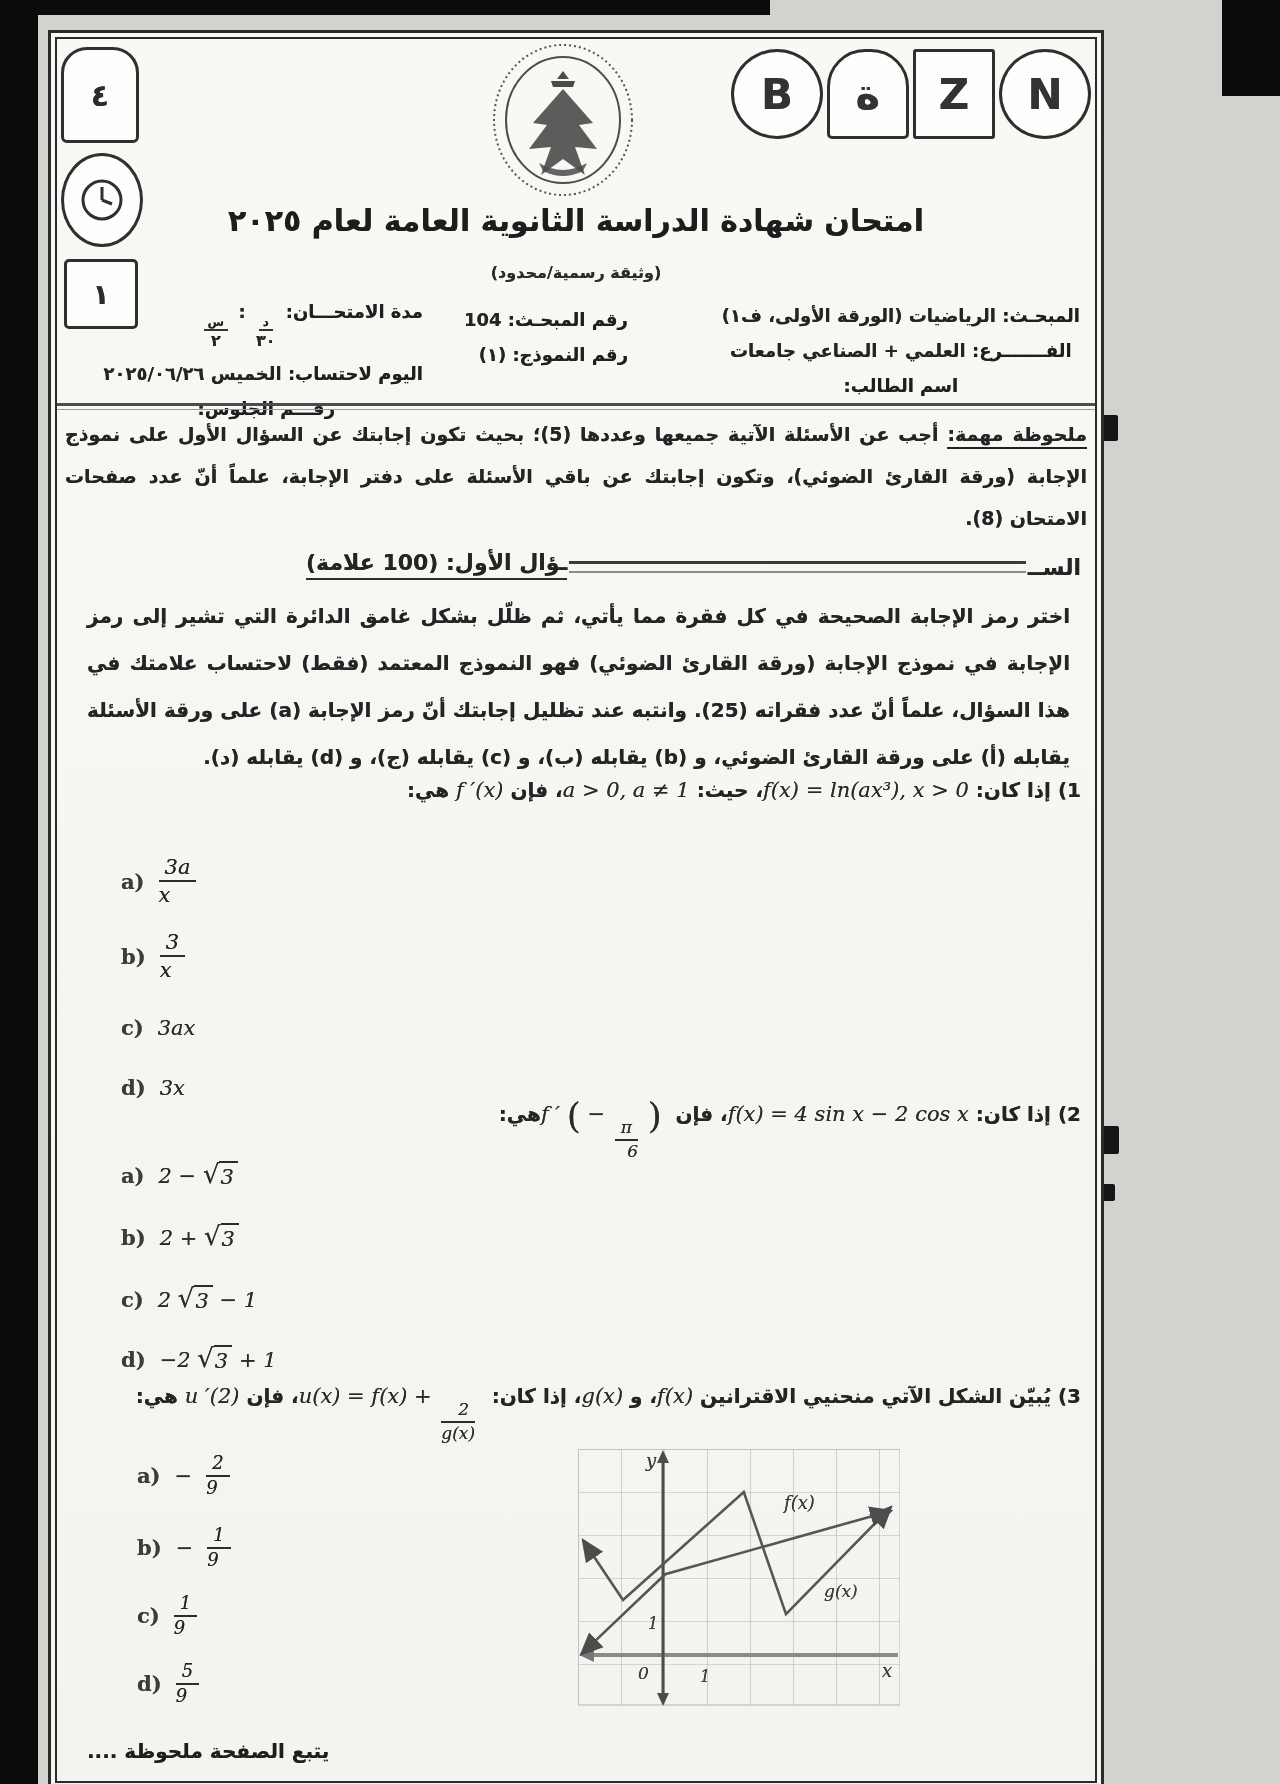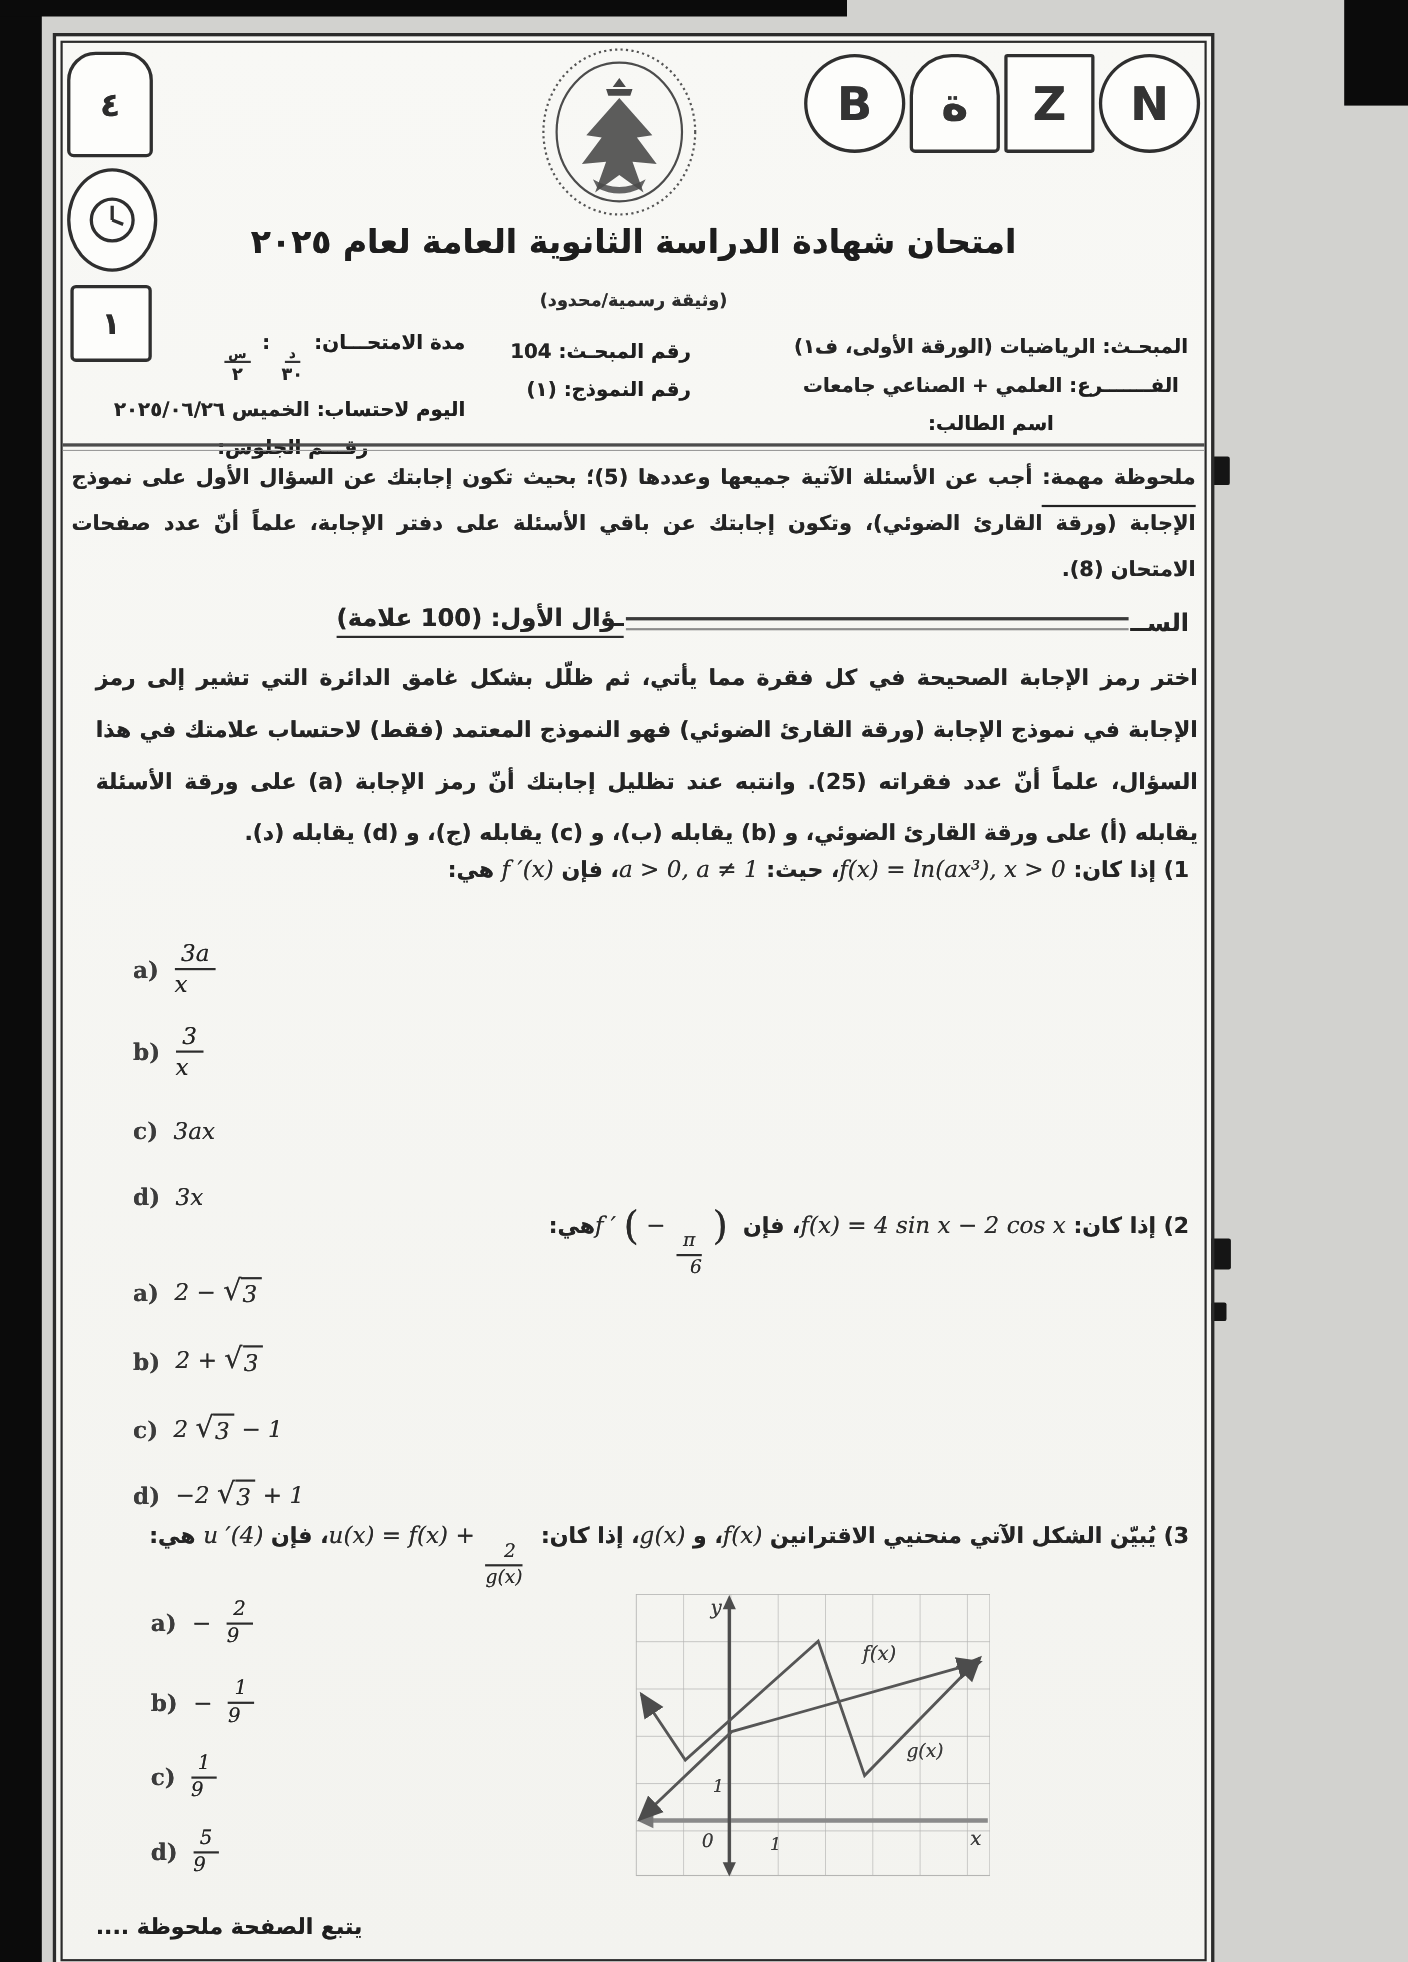--- a/index.html
+++ b/index.html
@@ -59,29 +59,29 @@
               vertical-align:-8px;line-height:1;margin:0 4px}
   .unit-stack .u{border-bottom:2px solid #333;padding:0 4px 1px;font-size:12px}
   .unit-stack .v{padding-top:2px;font-size:16px}
   .seat-row{margin-right:88px}
 
   .sep{position:absolute;left:6px;right:6px;top:370px;height:3px;
        border-top:3px solid #4c4c4c;border-bottom:1px solid #9a9a9a}
 
   .note{position:absolute;left:14px;right:14px;top:380px;font-size:19px;
         font-weight:700;line-height:42px;text-align:justify}
-  .note-label{border-bottom:2px solid #222;padding-bottom:14px}
+  .note-label{border-bottom:2px solid #222;padding-bottom:2px}
 
   .qheading{position:absolute;left:255px;right:20px;top:517px;display:flex;
             direction:rtl;align-items:flex-end;font-size:22px;font-weight:800}
   .qheading .hline{flex:1;height:7px;margin:0 2px 7px;
                    border-top:3px solid #3a3a3a;border-bottom:2px solid #8c8c8c}
   .qheading .tail{border-bottom:2px solid #2c2c2c;padding-bottom:3px;white-space:nowrap}
 
-  .intro{position:absolute;left:36px;right:12px;top:560px;font-size:20px;
+  .intro{position:absolute;left:36px;right:31px;top:560px;font-size:20px;
          font-weight:700;line-height:47px;text-align:justify}
 
   .stem{position:absolute;right:20px;left:40px;text-align:right;font-size:20px;
         font-weight:700;line-height:30px}
   .stem .math{font-size:21px}
 
   .opt{position:absolute;display:flex;align-items:center;gap:14px;direction:ltr;
        font-size:21px}
   .okey{font-family:"DejaVu Serif",serif;font-weight:700;color:#3c3c3c;font-style:normal}
   .frac{display:inline-flex;flex-direction:column;line-height:1.15;
@@ -310,21 +310,21 @@
       <span>يُبيّن الشكل الآتي منحنيي الاقترانين</span>
       <span class="math">f(x)</span><span>، و</span>
       <span class="math">g(x)</span><span>، إذا كان:</span>
       <span class="math">
         <span>u(x) = f(x) +</span>
         <span class="frac frac-sm">
           <span class="fn">2</span>
           <span class="fd">g(x)</span>
         </span>
       </span><span>، فإن</span>
-      <span class="math">u ′(4)</span>
+      <span class="math">u ′(2)</span>
       <span>هي:</span>
     </div>
 
     <div class="opt" style="left:86px;top:1420px">
       <span class="okey">a)</span>
       <span class="math">−</span>
       <span class="frac" style="font-size:18px">
         <span class="fn">2</span>
         <span class="fd">9</span>
       </span>

